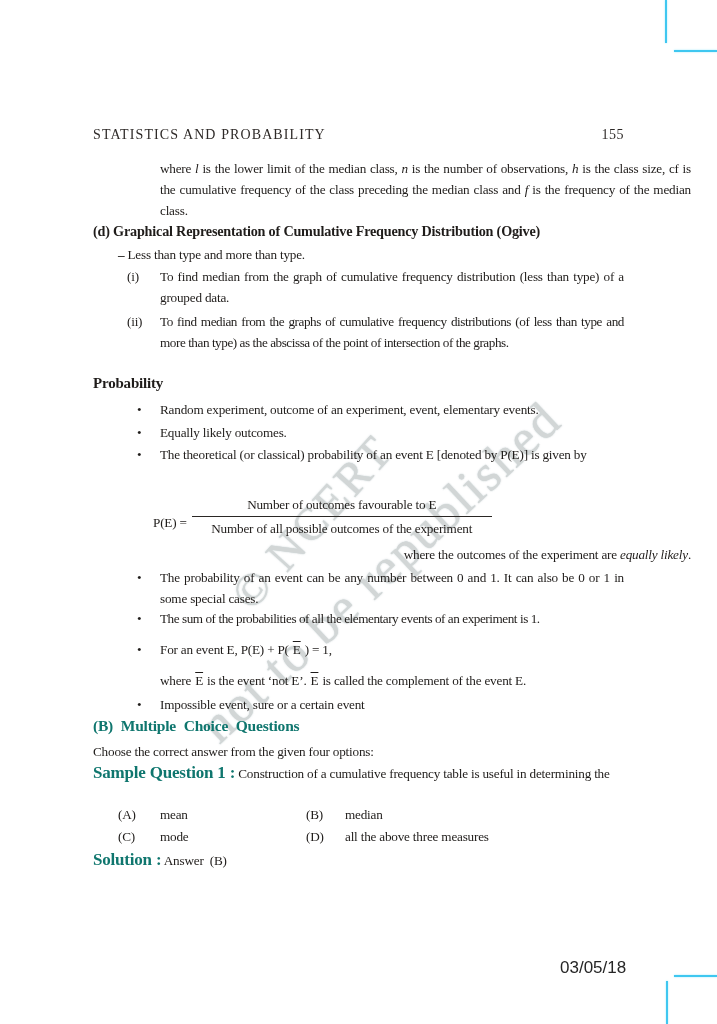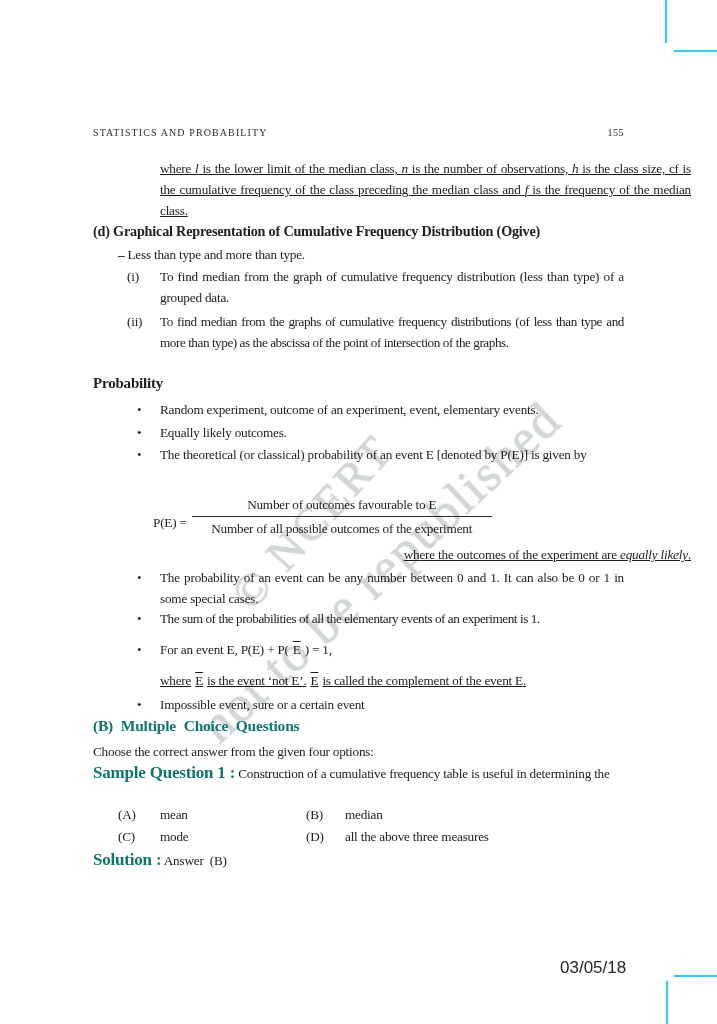--- a/index.html
+++ b/index.html
@@ -23,31 +23,31 @@
   .crop.v{width:2px;height:43px;}
   .crop.h{height:2px;width:43px;}
   .tr-v{left:665px;top:0;}
   .tr-h{left:674px;top:50px;}
   .br-h{left:674px;top:975px;}
   .br-v{left:666px;top:981px;}
   
   .hdr{
     position:absolute;left:93px;top:127px;width:531px;z-index:2;
     display:flex;justify-content:space-between;align-items:baseline;
-    font-size:10px;color:#2e2a28;
+    font-size:14px;color:#2e2a28;
   }
   .hdr .title{letter-spacing:1.1px;}
   .hdr .pno{letter-spacing:.5px;}
   
   .blk{position:absolute;left:93px;width:531px;z-index:2;
        font-size:13.2px;line-height:21px;letter-spacing:-0.2px;}
   .just{text-align:justify;}
   .bold{font-weight:bold;}
   .accent{color:#0f766e;font-weight:bold;}
-  .pad67{padding-left:67px;text-decoration:underline;}
+  .pad67{padding-left:67px;}
   .tight{letter-spacing:-0.45px;}
   
   .irow{display:flex;}
   .ilab{flex:none;margin-left:34px;width:33px;}
   .itext{flex:1;text-align:justify;}
   .brow{display:flex;}
   .blt{flex:none;margin-left:44px;width:23px;}
   .btext{flex:1;}
   
   .formula{display:flex;margin-left:0;padding-left:60px;align-items:flex-start;}

